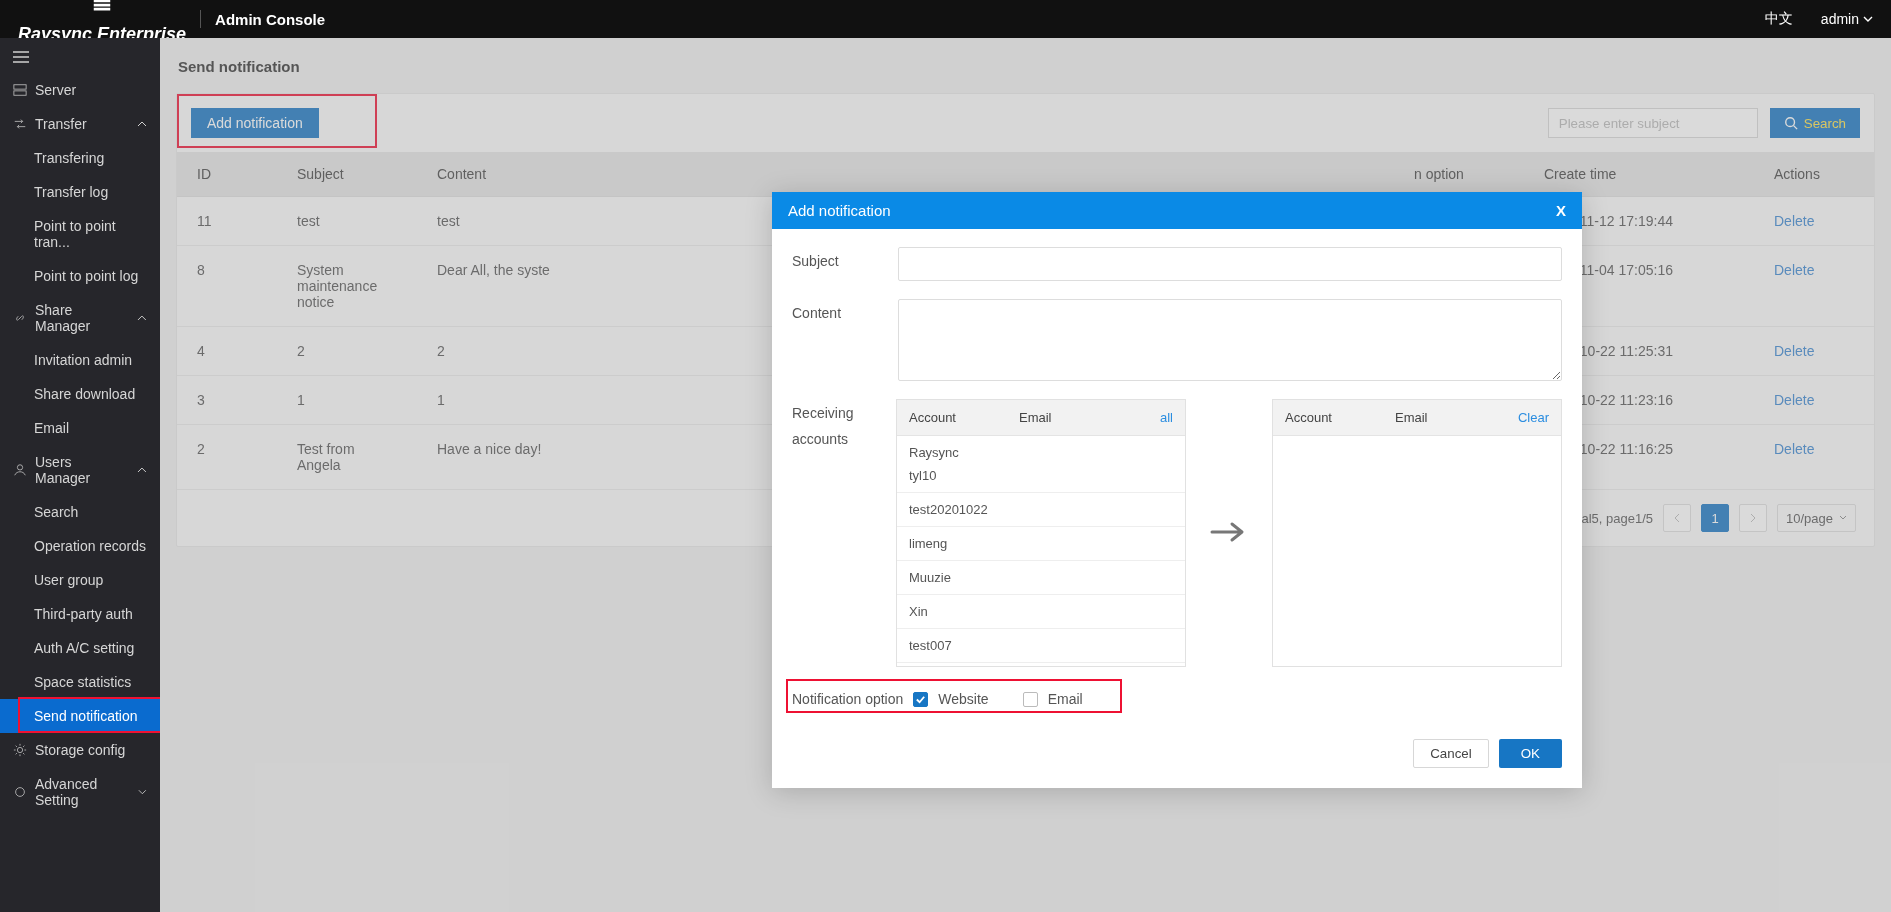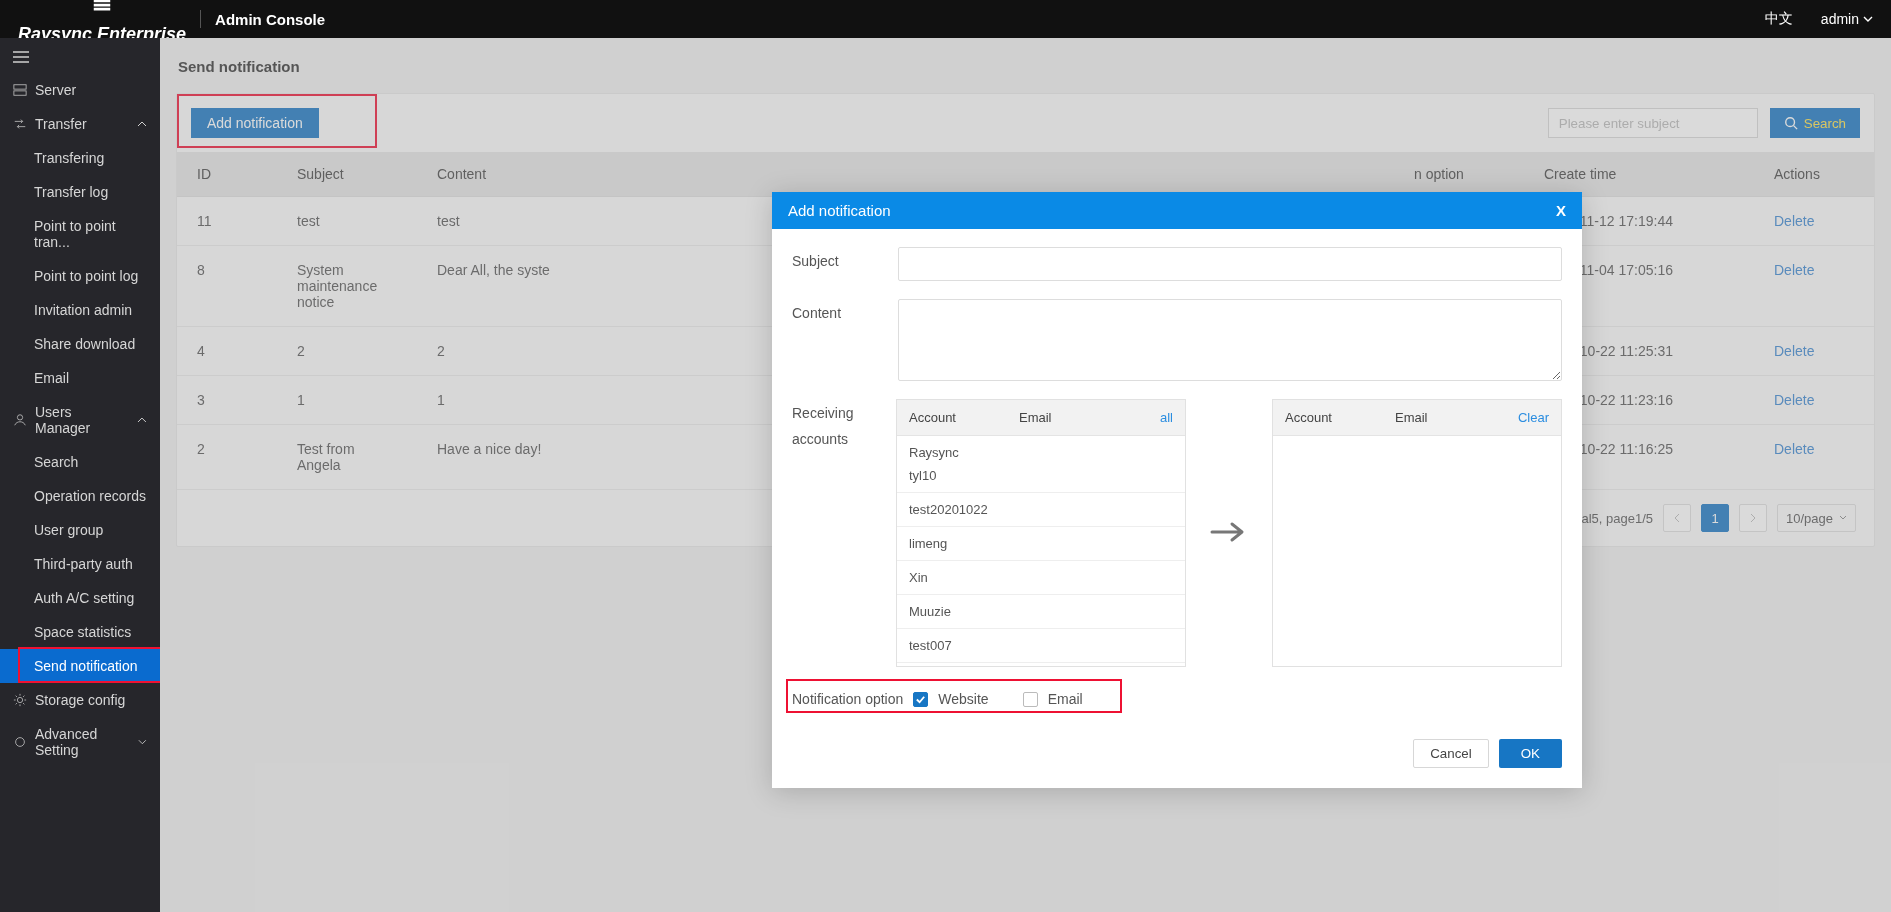--- a/index.html
+++ b/index.html
@@ -138,20 +138,29 @@
     <div class="side-item sub">
         <span>Transfer log</span>
       </div>
     <div class="side-item sub">
         <span>Point to point tran...</span>
       </div>
     <div class="side-item sub">
         <span>Point to point log</span>
       </div>
 
+    <div class="side-item">
+      <svg class="side-icon" viewBox="0 0 16 16">
+          <path d="M6 10l4-4M5 11a3 3 0 0 1 0-4l1-1M11 5a3 3 0 0 1 0 4l-1 1" stroke="#cfcfcf" fill="none"></path>
+        </svg>
+      <span>Share Manager</span>
+      <svg class="chev" width="10" height="10" viewBox="0 0 10 10">
+          <path d="M1 7l4-4 4 4" stroke="#cfcfcf" fill="none"></path>
+        </svg>
+    </div>
     <div class="side-item sub">
         <span>Invitation admin</span>
       </div>
     <div class="side-item sub">
         <span>Share download</span>
       </div>
     <div class="side-item sub">
         <span>Email</span>
       </div>
 
@@ -336,22 +345,22 @@
                 <span style="width:110px">Account</span>
                 <span>Email</span>
                 <span class="spacer"></span>
                 <span class="acct-link">all</span>
               </div>
               <div class="acct-list" id="acct-list">
                   <div class="acct-item grouped">Raysync</div>
                   <div class="acct-item grp-end">tyl10</div>
                   <div class="acct-item">test20201022</div>
                   <div class="acct-item">limeng</div>
+                  <div class="acct-item">Muuzie</div>
                   <div class="acct-item">Xin</div>
-                  <div class="acct-item">Muuzie</div>
                   <div class="acct-item">test007</div>
                 </div>
             </div>
 
             <div class="arrow-between">
               <svg viewBox="0 0 42 28">
                   <path d="M4 14h28M24 6l10 8-10 8" stroke="#777" stroke-width="3" fill="none" stroke-linecap="round" stroke-linejoin="round"></path>
                 </svg>
             </div>
 

